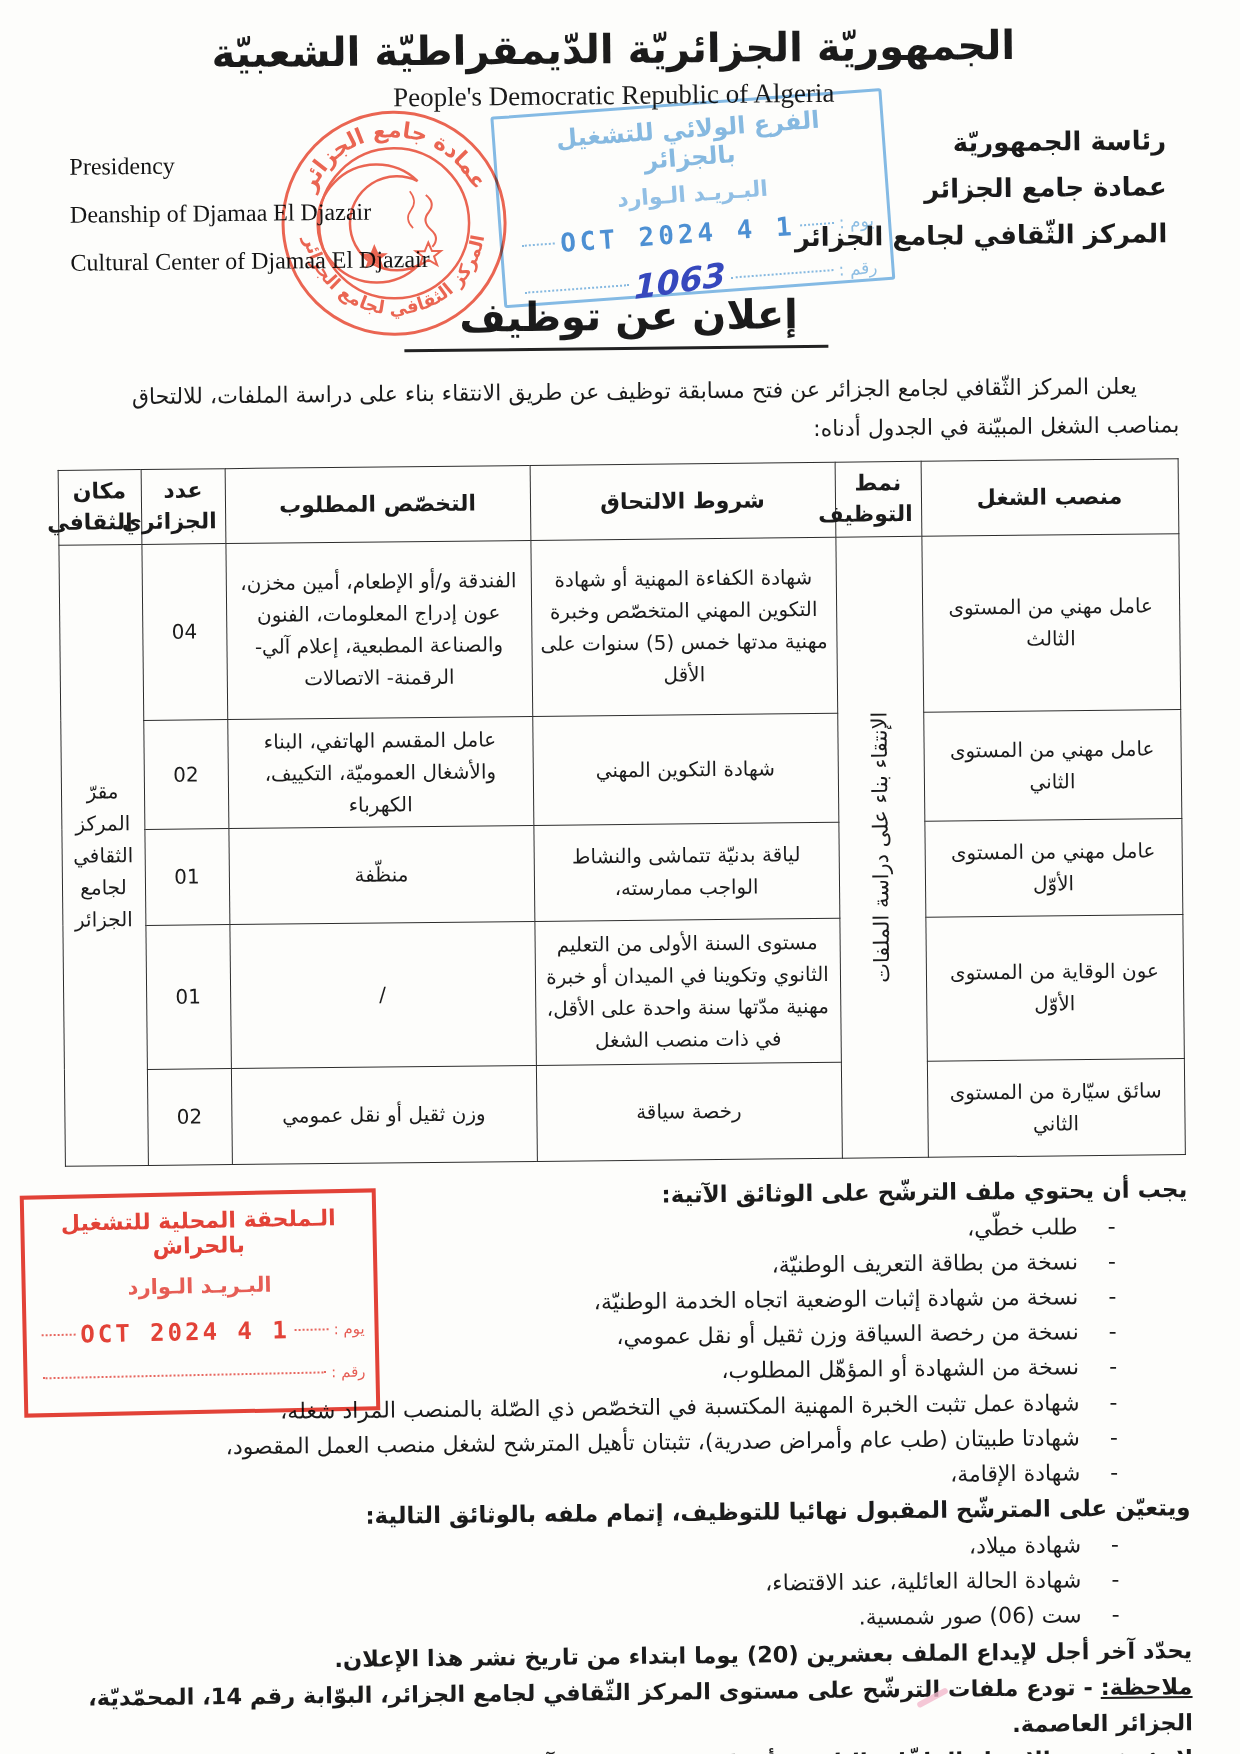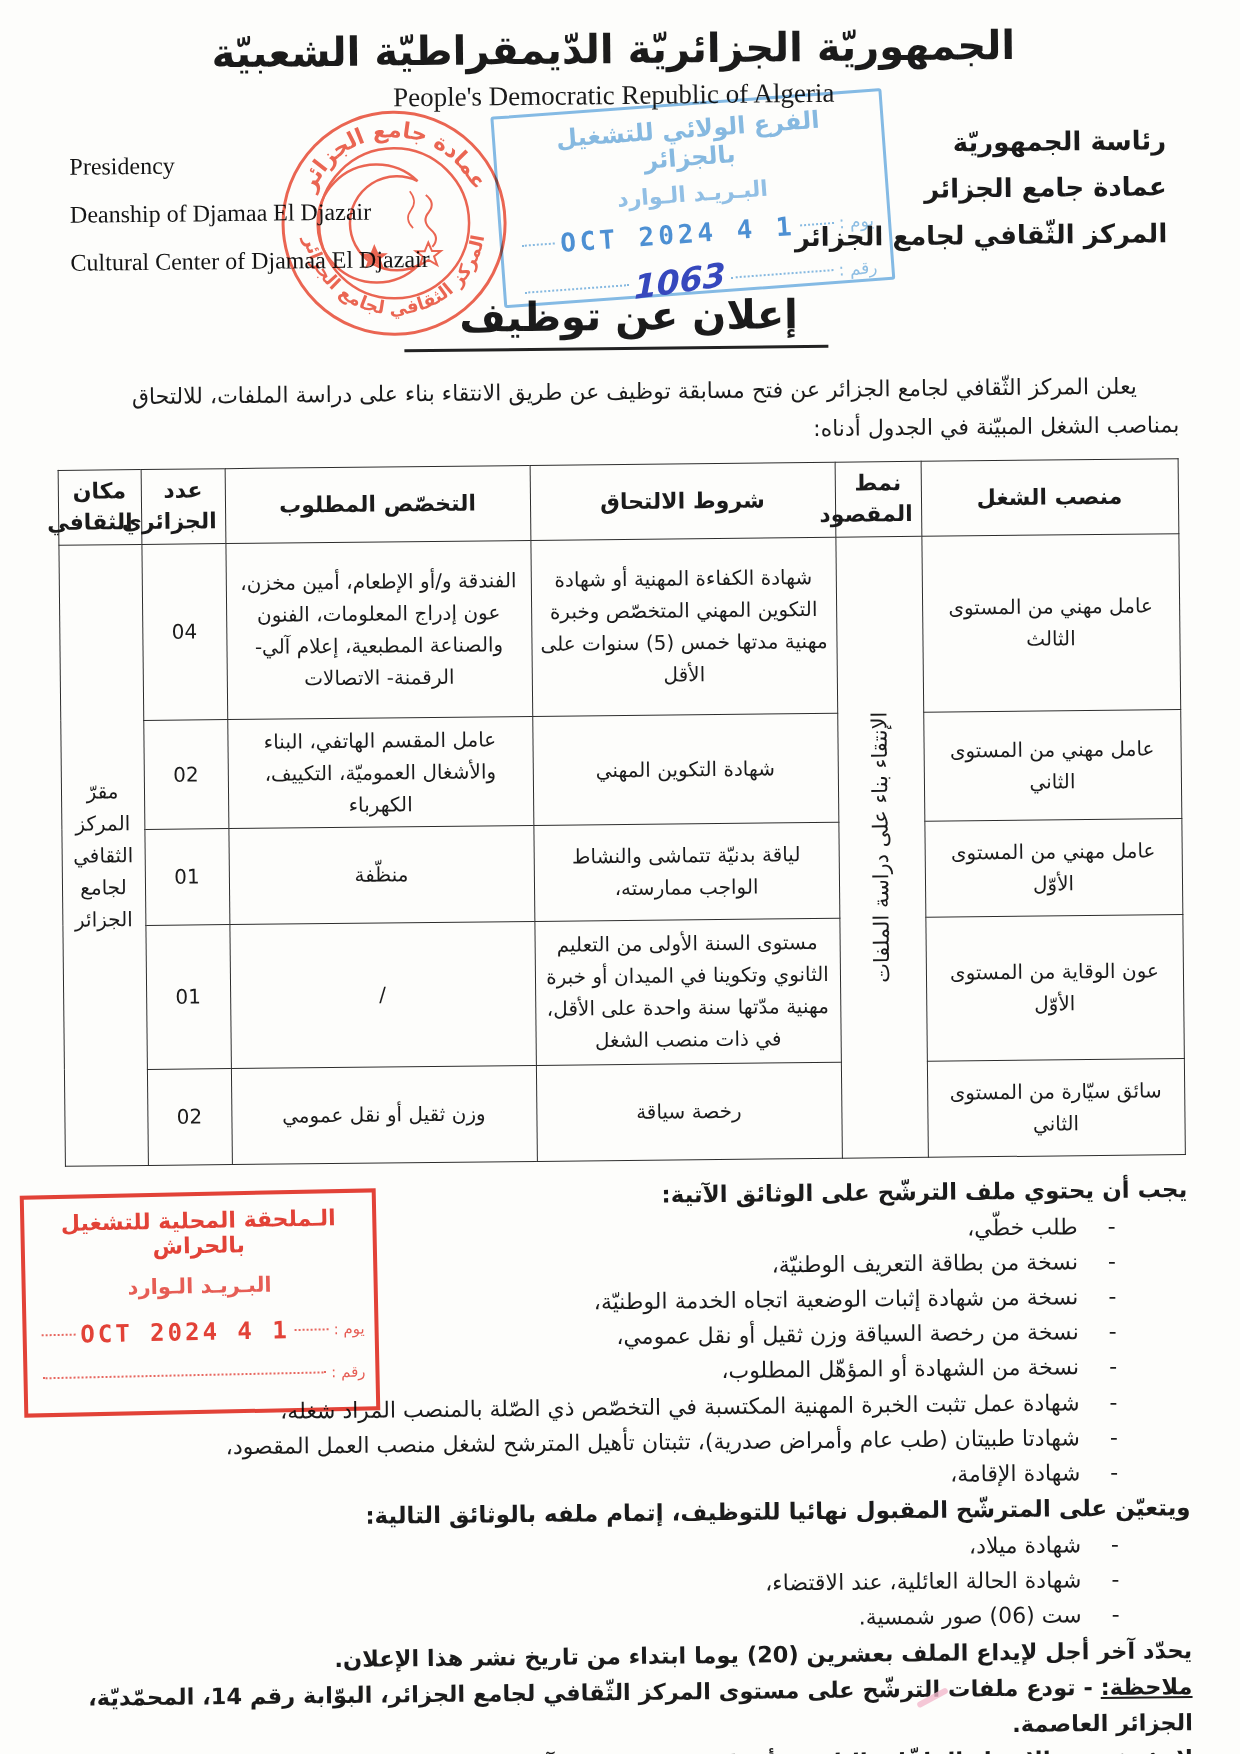--- a/index.html
+++ b/index.html
@@ -155,21 +155,21 @@
         <col class="c-pos">
           <col class="c-mode">
           <col class="c-cond">
           <col class="c-spec">
           <col class="c-cnt">
           <col class="c-loc">
       </colgroup>
       <tbody>
           <tr>
         <th>منصب الشغل</th>
-        <th>نمط المقصود</th>
+        <th>نمط التوظيف</th>
         <th>شروط الالتحاق</th>
         <th>التخصّص المطلوب</th>
         <th>عدد الجزائري</th>
         <th>مكان الثقافي</th>
       </tr>
       <tr class="r1">
         <td>عامل مهني من المستوى الثالث</td>
         <td class="mode-cell" rowspan="5">
           <div class="vert">الإنتقاء بناء على دراسة الملفات</div>
         </td>

